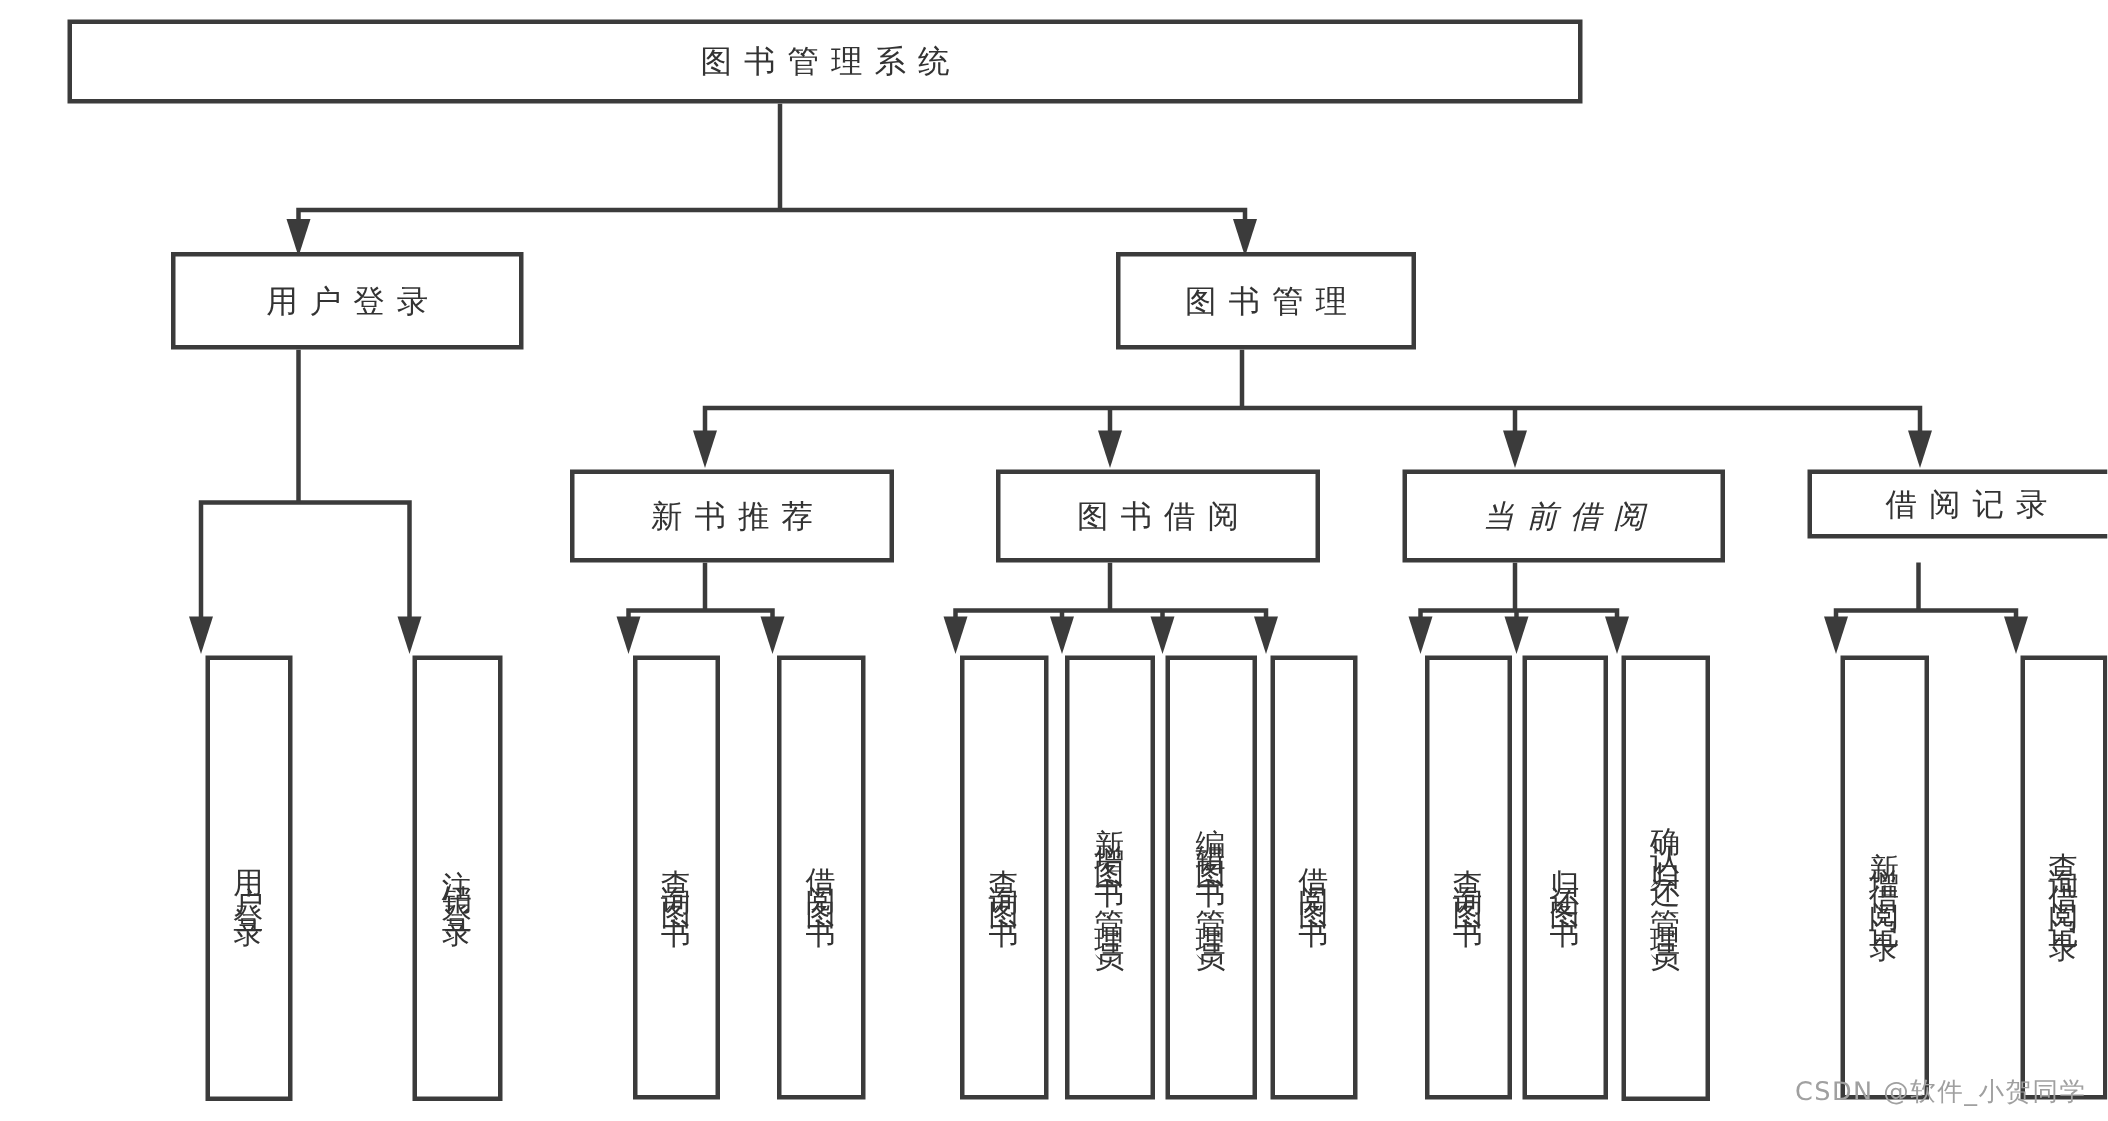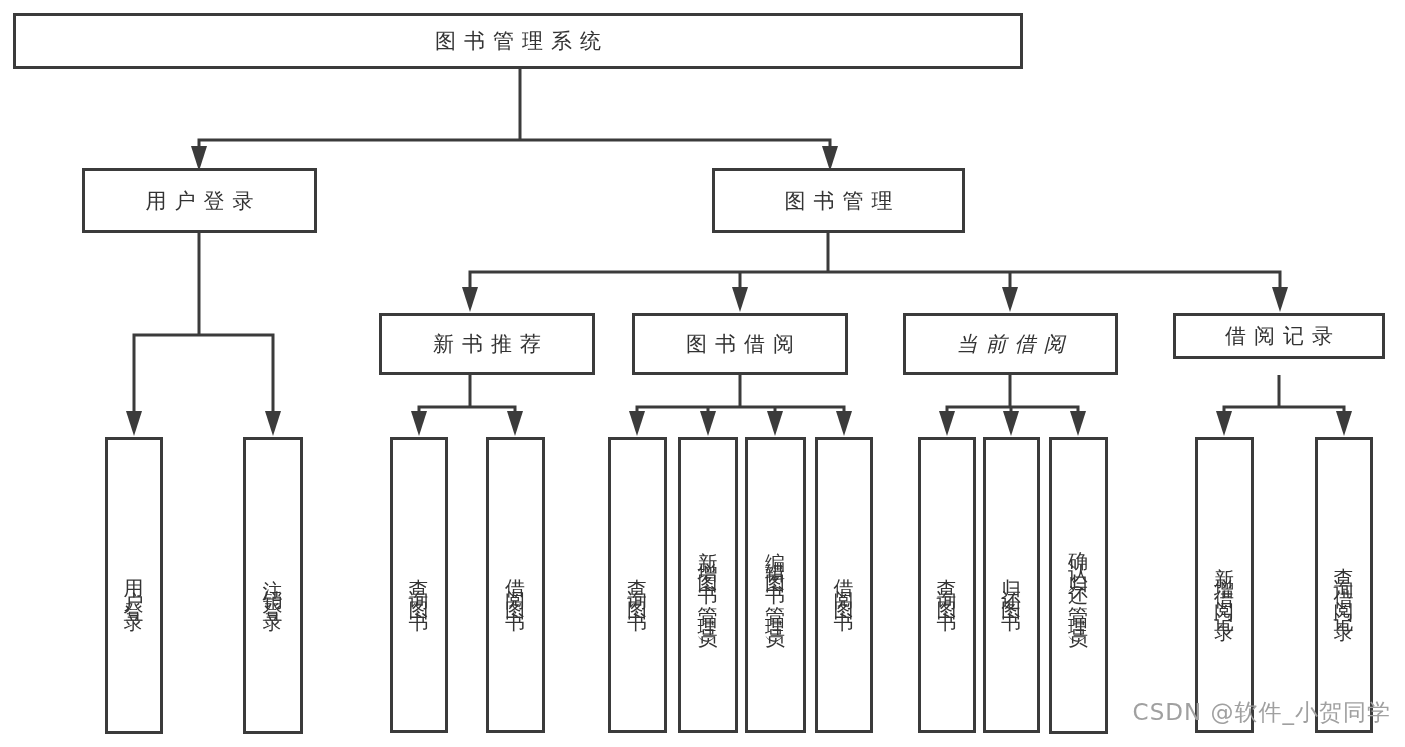--- a/index.html
+++ b/index.html
@@ -31,41 +31,42 @@
 
   .box {
     position: absolute;
     background: var(--background);
     border: 3px solid var(--line);
     color: var(--text);
     display: flex;
     align-items: center;
     justify-content: center;
     z-index: 2;
+    margin-left: 32px;
   }
   .hbox span {
     font-size: 21px;
     letter-spacing: 8px;
     padding-left: 8px;
     white-space: nowrap;
   }
   .vbox span {
     writing-mode: vertical-rl;
     text-orientation: mixed;
     font-size: 20px;
     letter-spacing: 11px;
     line-height: 1;
     white-space: nowrap;
   }
 
   .watermark {
     position: absolute;
     right: 14px;
-    bottom: 19px;
-    font-size: 23px;
+    bottom: 8px;
+    font-size: 17px;
     letter-spacing: 1px;
     color: var(--watermark);
     z-index: 3;
     white-space: nowrap;
   }
 </style>
 </head>
 <body>
 
 <div class="canvas">
@@ -132,25 +133,25 @@
     </g>
   </svg>
 
   <div class="box hbox" style="left:13px; top:13px; width:1010px; height:56px;">
     <span>图书管理系统</span>
   </div>
 
   <div class="box hbox" style="left:82px; top:168px; width:235px; height:65px;">
     <span>用户登录</span>
   </div>
-  <div class="box hbox" style="left:712px; top:168px; width:253px; height:65px;">
+  <div class="box hbox" style="left:712px; top:168px; width:200px; height:65px;">
     <span>图书管理</span>
   </div>
 
-  <div class="box hbox" style="left:379px; top:313px; width:216px; height:62px;">
+  <div class="box hbox" style="left:348px; top:313px; width:216px; height:62px;">
     <span>新书推荐</span>
   </div>
   <div class="box hbox" style="left:632px; top:313px; width:216px; height:62px;">
     <span>图书借阅</span>
   </div>
   <div class="box hbox" style="left:903px; top:313px; width:215px; height:62px;font-style:italic;">
     <span>当前借阅</span>
   </div>
   <div class="box hbox" style="left:1173px; top:313px; width:212px; height:46px;">
     <span>借阅记录</span>

